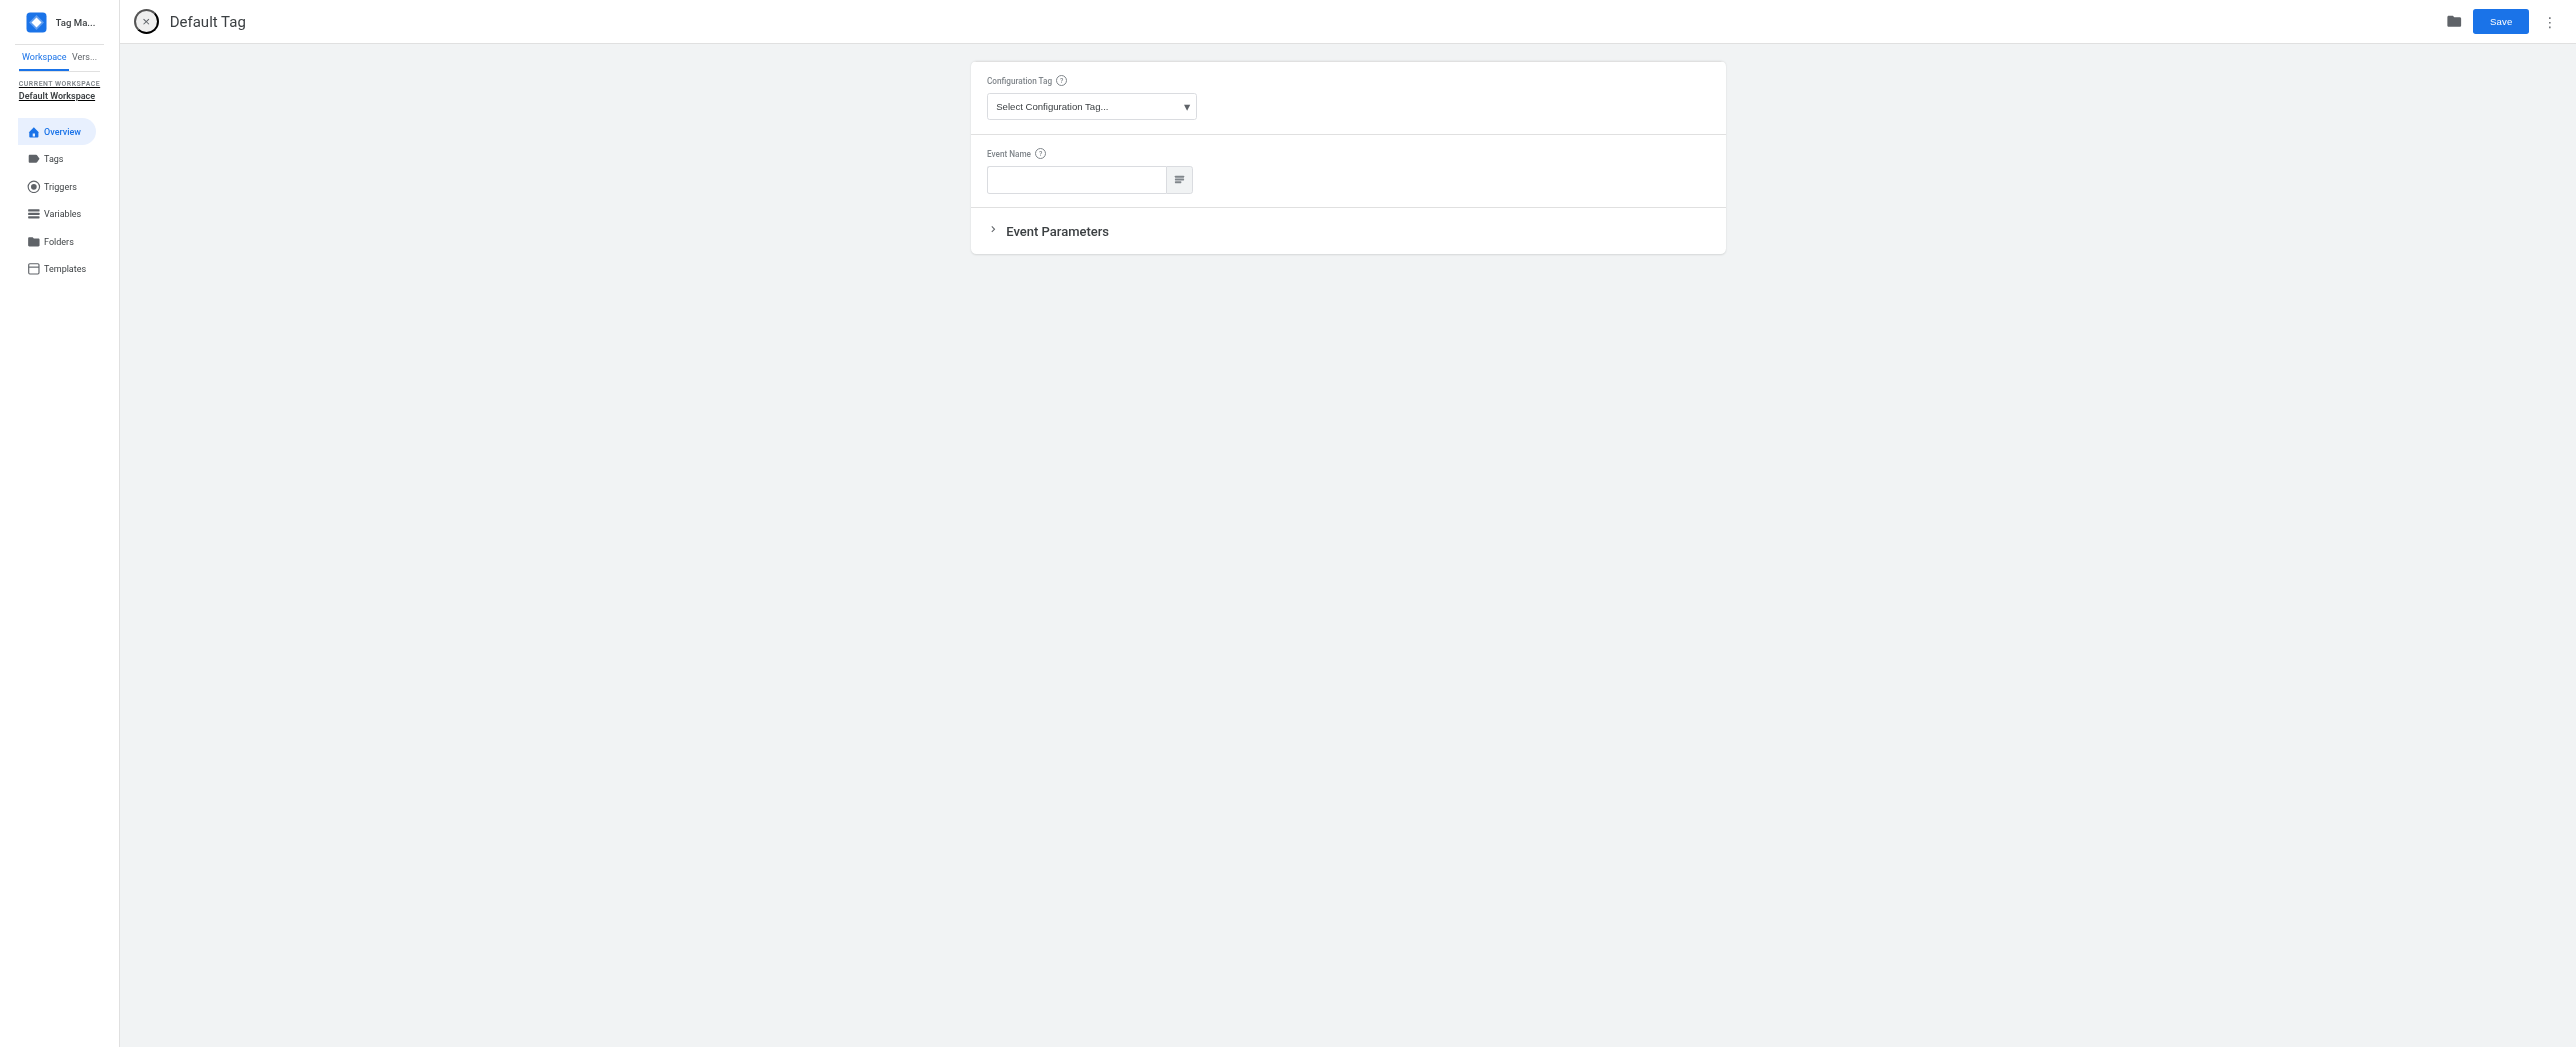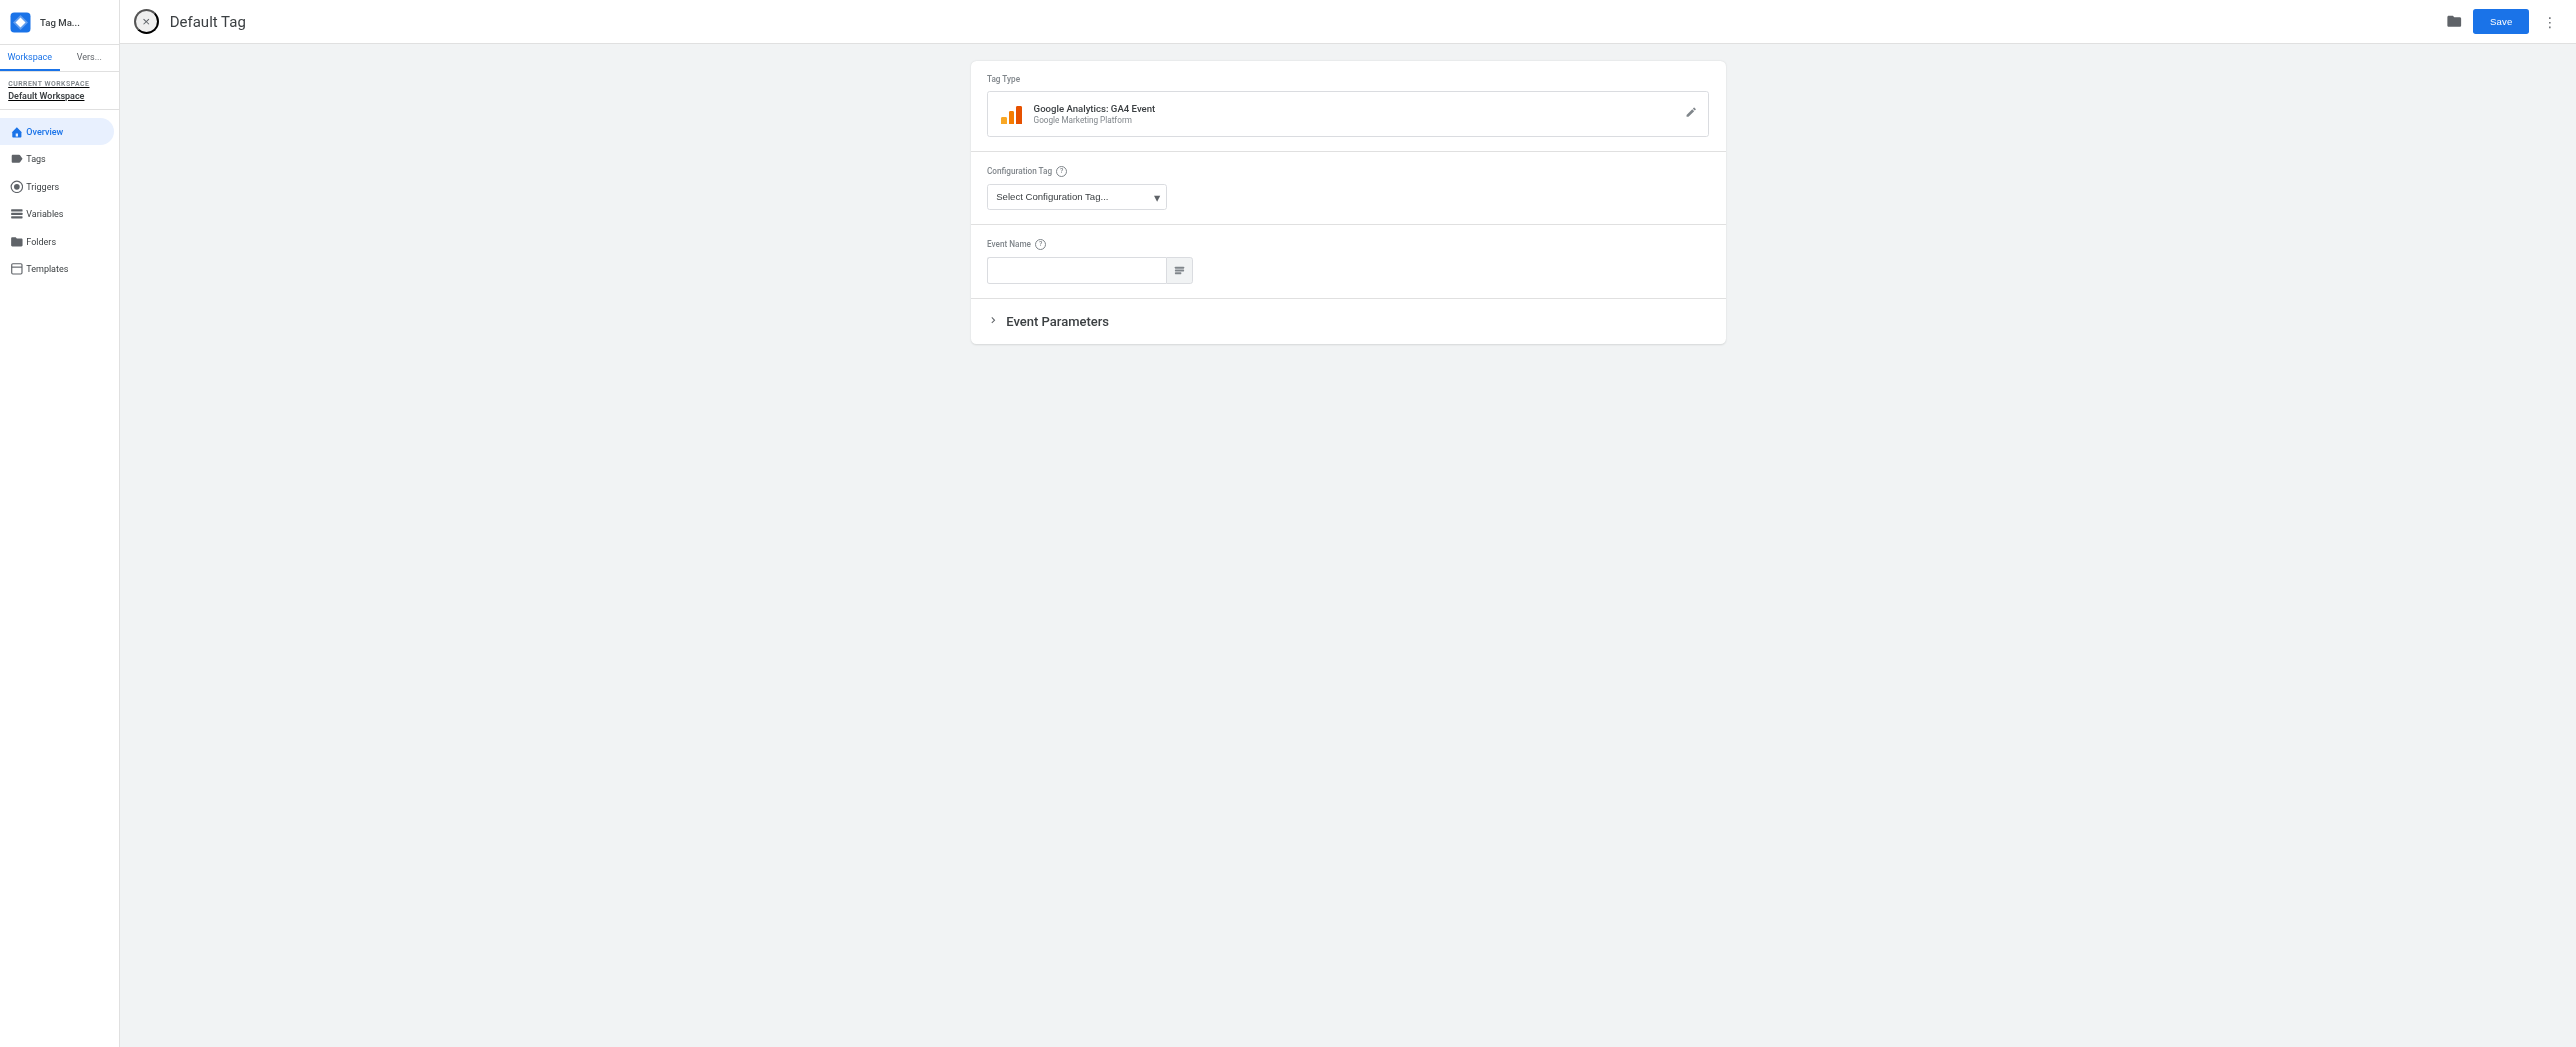--- a/index.html
+++ b/index.html
@@ -13,20 +13,21 @@
 
     
     .sidebar {
       width: 120px;
       background: #fff;
       border-right: 0.7px solid #e0e0e0;
       display: flex;
       flex-direction: column;
       flex-shrink: 0;
       z-index: 10;
+      align-items: center;
     }
 
     .sidebar-logo {
       display: flex;
       align-items: center;
       padding: 9.6px 8.2px;
       gap: 6.9px;
       border-bottom: 0.7px solid #e0e0e0;
     }
 
@@ -320,21 +321,21 @@
 
     
     .config-tag-section {
       padding: 13.7px 16.5px;
       border-top: 0.7px solid #e0e0e0;
     }
 
     .select-dropdown {
       position: relative;
       display: inline-block;
-      width: 180px;
+      width: 210px;
     }
 
     .select-dropdown select {
       appearance: none;
       -webkit-appearance: none;
       width: 100%;
       padding: 6.9px 25px 6.9px 8.2px;
       border: 0.7px solid #dadce0;
       border-radius: 2.7px;
       font-size: 9.6px;
@@ -520,43 +521,20 @@
       <div class="header-actions">
         <button class="save-btn">Save</button>
         <div class="more-btn">⋮</div>
       </div>
     </div>
 
     <div class="tag-editor-body">
       <div class="tag-card">
 
 
-        <div class="card-body">
-          <div class="field-label">
-            <span>Tag Type</span>
-          </div>
-          <div class="tag-type-box">
-            <div class="tag-type-icon">
-              <div class="ga-bars">
-                <div class="ga-bar" style="width:5.5px; height:6.9px; background:#f9a825;"></div>
-                <div class="ga-bar" style="width:5.5px; height:12.4px; background:#f57c00;"></div>
-                <div class="ga-bar" style="width:5.5px; height:18px; background:#e65100;"></div>
-              </div>
-            </div>
-            <div class="tag-type-info">
-              <div class="tag-type-name">Google Analytics: GA4 Event</div>
-              <div class="tag-type-platform">Google Marketing Platform</div>
-            </div>
-            <span class="edit-pencil">
-              <svg width="12.4" height="12.4" viewBox="0 0 24 24" fill="#80868b">
-                  <path d="M3 17.25V21h3.75L17.81 9.94l-3.75-3.75L3 17.25zM20.71 7.04c.39-.39.39-1.02 0-1.41l-2.34-2.34c-.39-.39-1.02-.39-1.41 0l-1.83 1.83 3.75 3.75 1.83-1.83z"></path>
-                </svg>
-            </span>
-          </div>
-        </div>
 
         <div class="config-tag-section">
           <div class="field-label">
             <span>Configuration Tag</span>
             <span class="help-icon">?</span>
           </div>
           <div class="select-dropdown">
             <select>
               <option value="">Select Configuration Tag...</option>
             </select>

